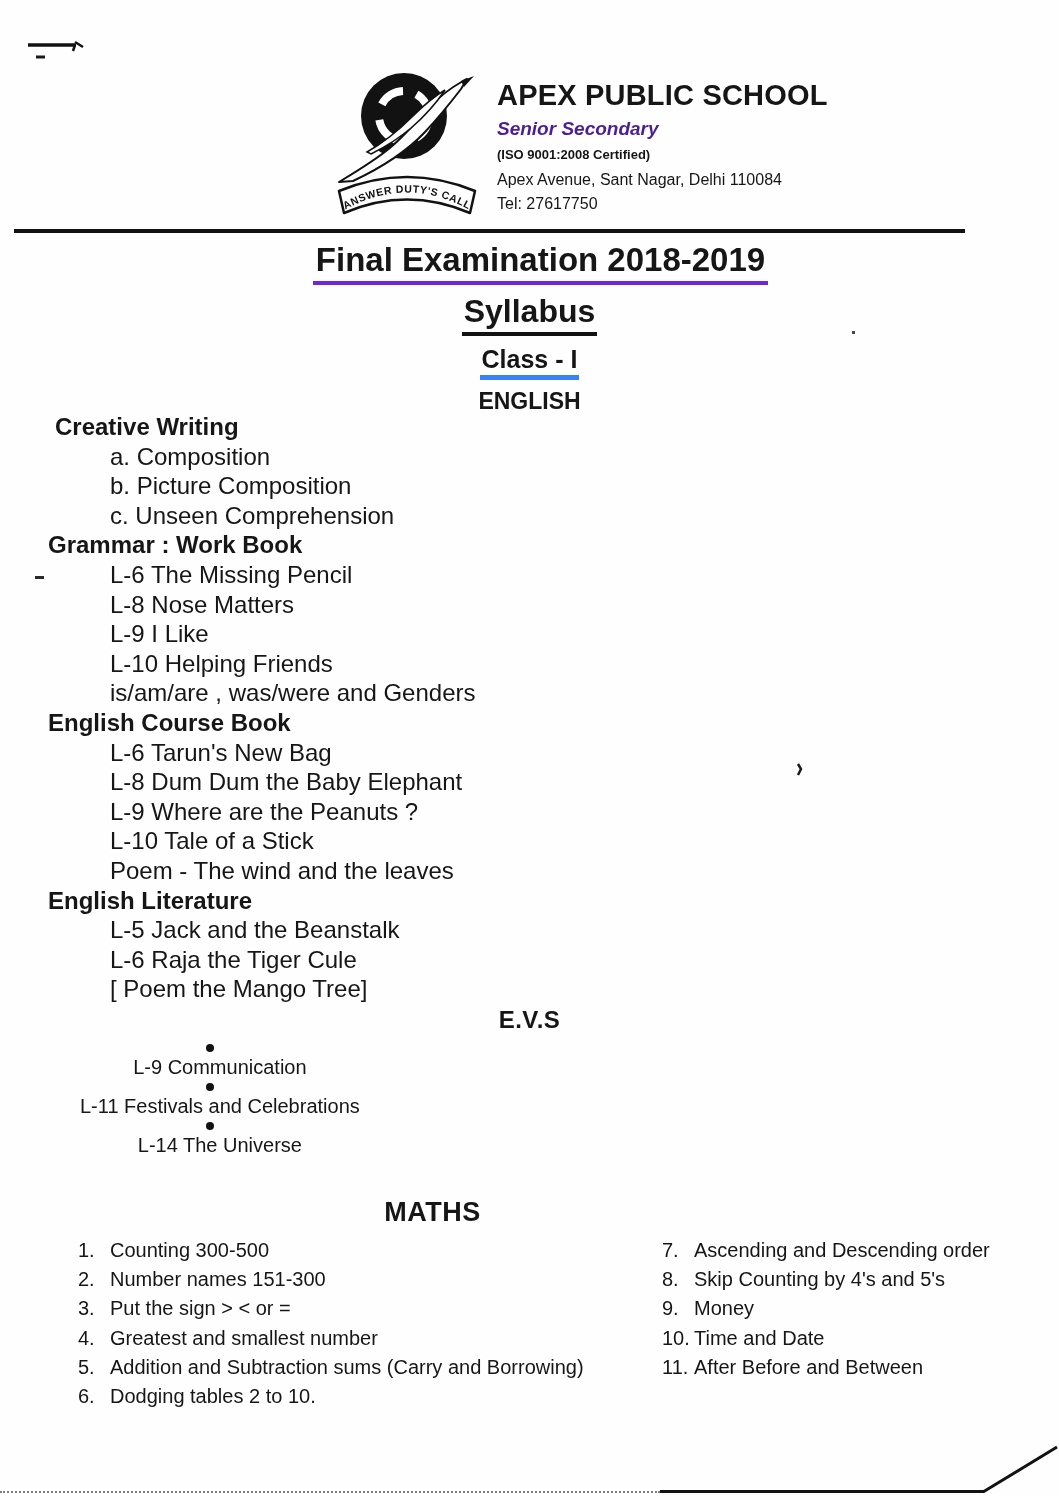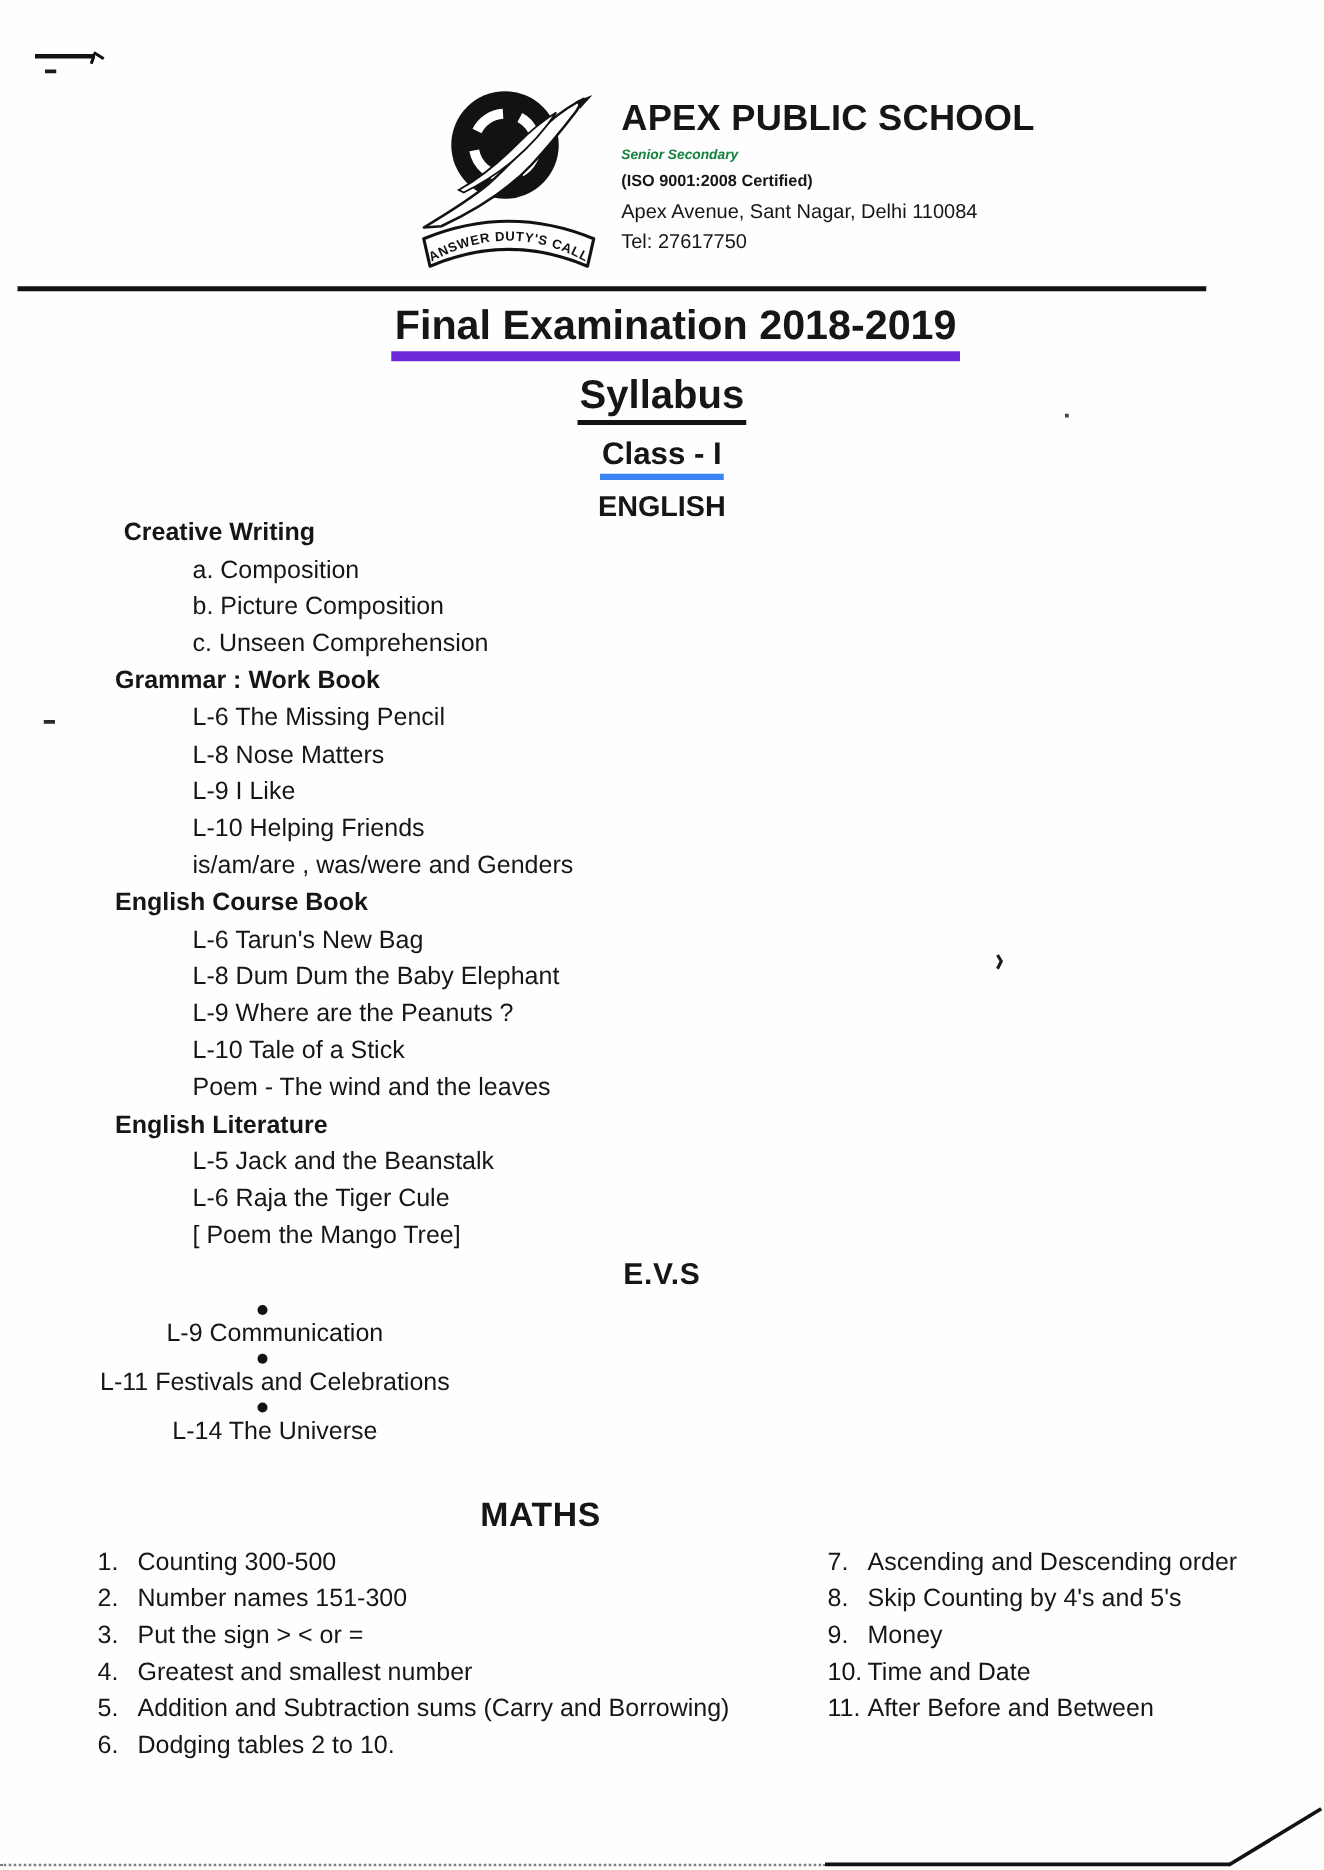--- a/index.html
+++ b/index.html
@@ -7,37 +7,37 @@
   body { font-family:"Liberation Sans", sans-serif; color:#161616; }
   .page {
     position:relative; width:1059px; height:1496px;
     background:#fefefe; overflow:hidden;
   }
 
   
   .logo { position:absolute; left:333px; top:64px; width:148px; height:154px; }
   .info { position:absolute; left:497px; top:80px; }
   .school-name { font-size:29px; font-weight:600; letter-spacing:0.2px; line-height:30px;text-align:right; }
-  .school-sub  { font-size:11px; font-style:italic; font-weight:600; margin-top:8px; color:#15803d; }
+  .school-sub  { font-size:19px; font-style:italic; font-weight:600; margin-top:8px; color:#4c1d95; }
   .school-cert { font-size:13px; font-weight:600; margin-top:7px; }
   .school-addr { font-size:16px; margin-top:9px; }
   .school-tel  { font-size:16px; margin-top:6px; }
 
   .divider { position:absolute; left:14px; top:229px; width:951px; height:4px; background:#121212; }
 
   
   .titles { position:absolute; left:0; top:241px; width:1059px; text-align:center; }
   .t-row { text-align:center; }
-  .t-main  { display:inline-block; font-size:33px; font-weight:bold; border-bottom:8px solid #6d28d9; padding:0 3px 2px; margin-left:22px; }
+  .t-main  { display:inline-block; font-size:33px; font-weight:bold; border-bottom:4px solid #6d28d9; padding:0 3px 2px; margin-left:22px; }
   .t-sub   { display:inline-block; font-size:32px; font-weight:bold; border-bottom:4px solid #121212; padding:0 2px 2px; margin-top:8px; }
   .t-class { display:inline-block; font-size:25px; font-weight:bold; border-bottom:5px solid #3b82f6; padding:0 2px 1px; margin-top:9px; }
   .t-eng   { display:inline-block; font-size:23px; font-weight:bold; margin-top:8px; }
 
   
-  .eng { position:absolute; left:48px; top:412px; font-size:20px; line-height:29.6px; white-space:nowrap;margin-left:44px; }
+  .eng { position:absolute; left:48px; top:412px; font-size:24px; line-height:29.6px; white-space:nowrap; }
   .g-title { font-weight:bold; }
   .g-title.first { padding-left:7px; }
   .g-item { padding-left:62px; }
 
   
   .evs-head-row { position:absolute; left:0; top:1006px; width:1059px; text-align:center; }
   .evs-head { display:inline-block; font-size:24px; font-weight:bold; letter-spacing:0.5px; }
   .evs { position:absolute; left:80px; top:1044px; font-size:20px; line-height:31px; }
   .evs-row { display:flex; align-items:center;flex-direction:column; }
   .bullet { width:8px; height:8px; border-radius:50%; background:#121212; margin-right:20px; flex:0 0 auto; }

